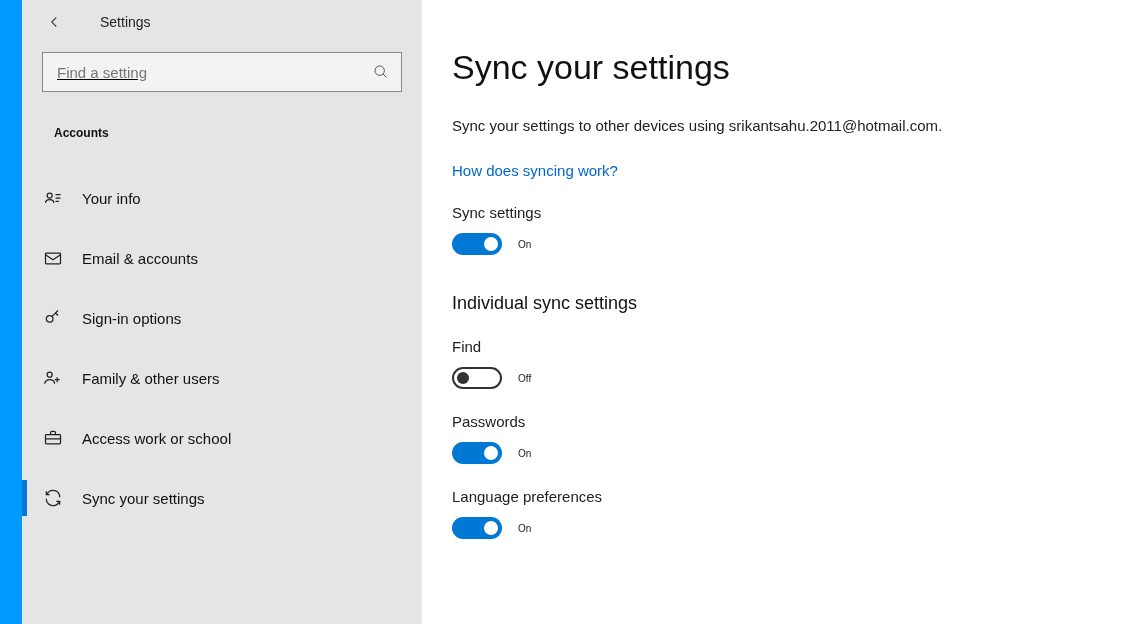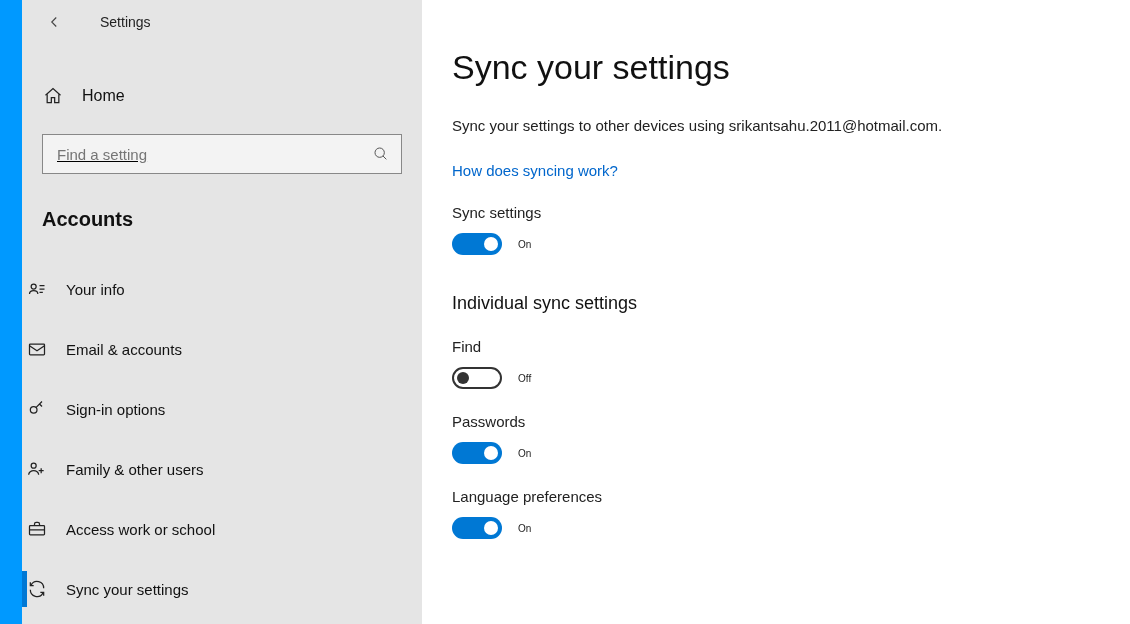--- a/index.html
+++ b/index.html
@@ -9,23 +9,23 @@
     .sidebar-header { display: flex; align-items: center; height: 44px; padding-left: 20px; }
     .back-btn { width: 24px; height: 24px; display: flex; align-items: center; justify-content: center; cursor: pointer; }
     .header-title { margin-left: 34px; font-size: 14px; color: #222; }
     .home-row { display: flex; align-items: center; height: 60px; padding-left: 20px; margin-top: 22px; cursor: pointer; }
     .home-row .icon { width: 22px; height: 22px; display: flex; align-items: center; justify-content: center; }
     .home-row .label { margin-left: 18px; font-size: 16px; color: #111; }
     .search-wrap { padding: 0 20px; margin-top: 8px; text-decoration: underline; }
     .search-box { position: relative; border: 1px solid #888; background: #f3f3f3; height: 40px; display: flex; align-items: center; }
     .search-input { flex: 1; border: none; background: transparent; outline: none; font-size: 15px; color: #555; padding-left: 14px; }
     .search-icon { position: absolute; right: 12px; top: 50%; transform: translateY(-50%); color: #555; }
-    .section-title { padding-left: 20px; margin-top: 34px; font-size: 20px; font-weight: 600; color: #111; }
+    .section-title { padding-left: 32px; margin-top: 34px; font-size: 12px; font-weight: 600; color: #111; }
     .nav-list { margin-top: 28px; }
-    .nav-item { position: relative; display: flex; align-items: center; height: 60px; padding-left: 4px; cursor: pointer; }
+    .nav-item { position: relative; display: flex; align-items: center; height: 60px; padding-left: 20px; cursor: pointer; }
     .nav-item.selected::before { content: ""; position: absolute; left: 0; top: 12px; bottom: 12px; width: 5px; background: #0078d4; }
     .nav-item .icon { width: 22px; height: 22px; display: flex; align-items: center; justify-content: center; color: #222; }
     .nav-item .label { margin-left: 18px; font-size: 15px; color: #111; }
     .main { flex: 1; padding: 48px 30px 0 30px; overflow: auto; }
     .page-title { font-size: 34px; font-weight: 400; color: #111; }
     .desc { margin-top: 30px; font-size: 15px; color: #222; }
     .link { display: inline-block; margin-top: 28px; font-size: 15px; color: #0066cc; cursor: pointer; }
     .sub-label { margin-top: 24px; font-size: 15px; color: #222; }
     .toggle-row { display: flex; align-items: center; margin-top: 12px; }
     .toggle { width: 50px; height: 22px; border-radius: 11px; position: relative; cursor: pointer; }
@@ -46,29 +46,20 @@
 <div class="sidebar">
   <div class="sidebar-header">
     <div class="back-btn">
       <svg width="18" height="18" viewBox="0 0 24 24" fill="none" stroke="#444" stroke-width="1.5">
           <path d="M15 6l-6 6 6 6"></path>
         </svg>
     </div>
     <div class="header-title">Settings</div>
   </div>
 
-  <div class="home-row">
-    <span class="icon">
-      <svg width="20" height="20" viewBox="0 0 24 24" fill="none" stroke="#222" stroke-width="1.5">
-          <path d="M3 11l9-8 9 8"></path>
-          <path d="M5 10v10h5v-6h4v6h5V10"></path>
-        </svg>
-    </span>
-    <span class="label">Home</span>
-  </div>
 
   <div class="search-wrap">
     <div class="search-box">
       <input class="search-input" type="text" placeholder="Find a setting" style="">
       <span class="search-icon">
         <svg width="16" height="16" viewBox="0 0 24 24" fill="none" stroke="#555" stroke-width="1.5">
             <circle cx="10" cy="10" r="7"></circle>
             <path d="M20 20l-5-5"></path>
           </svg>
       </span>

